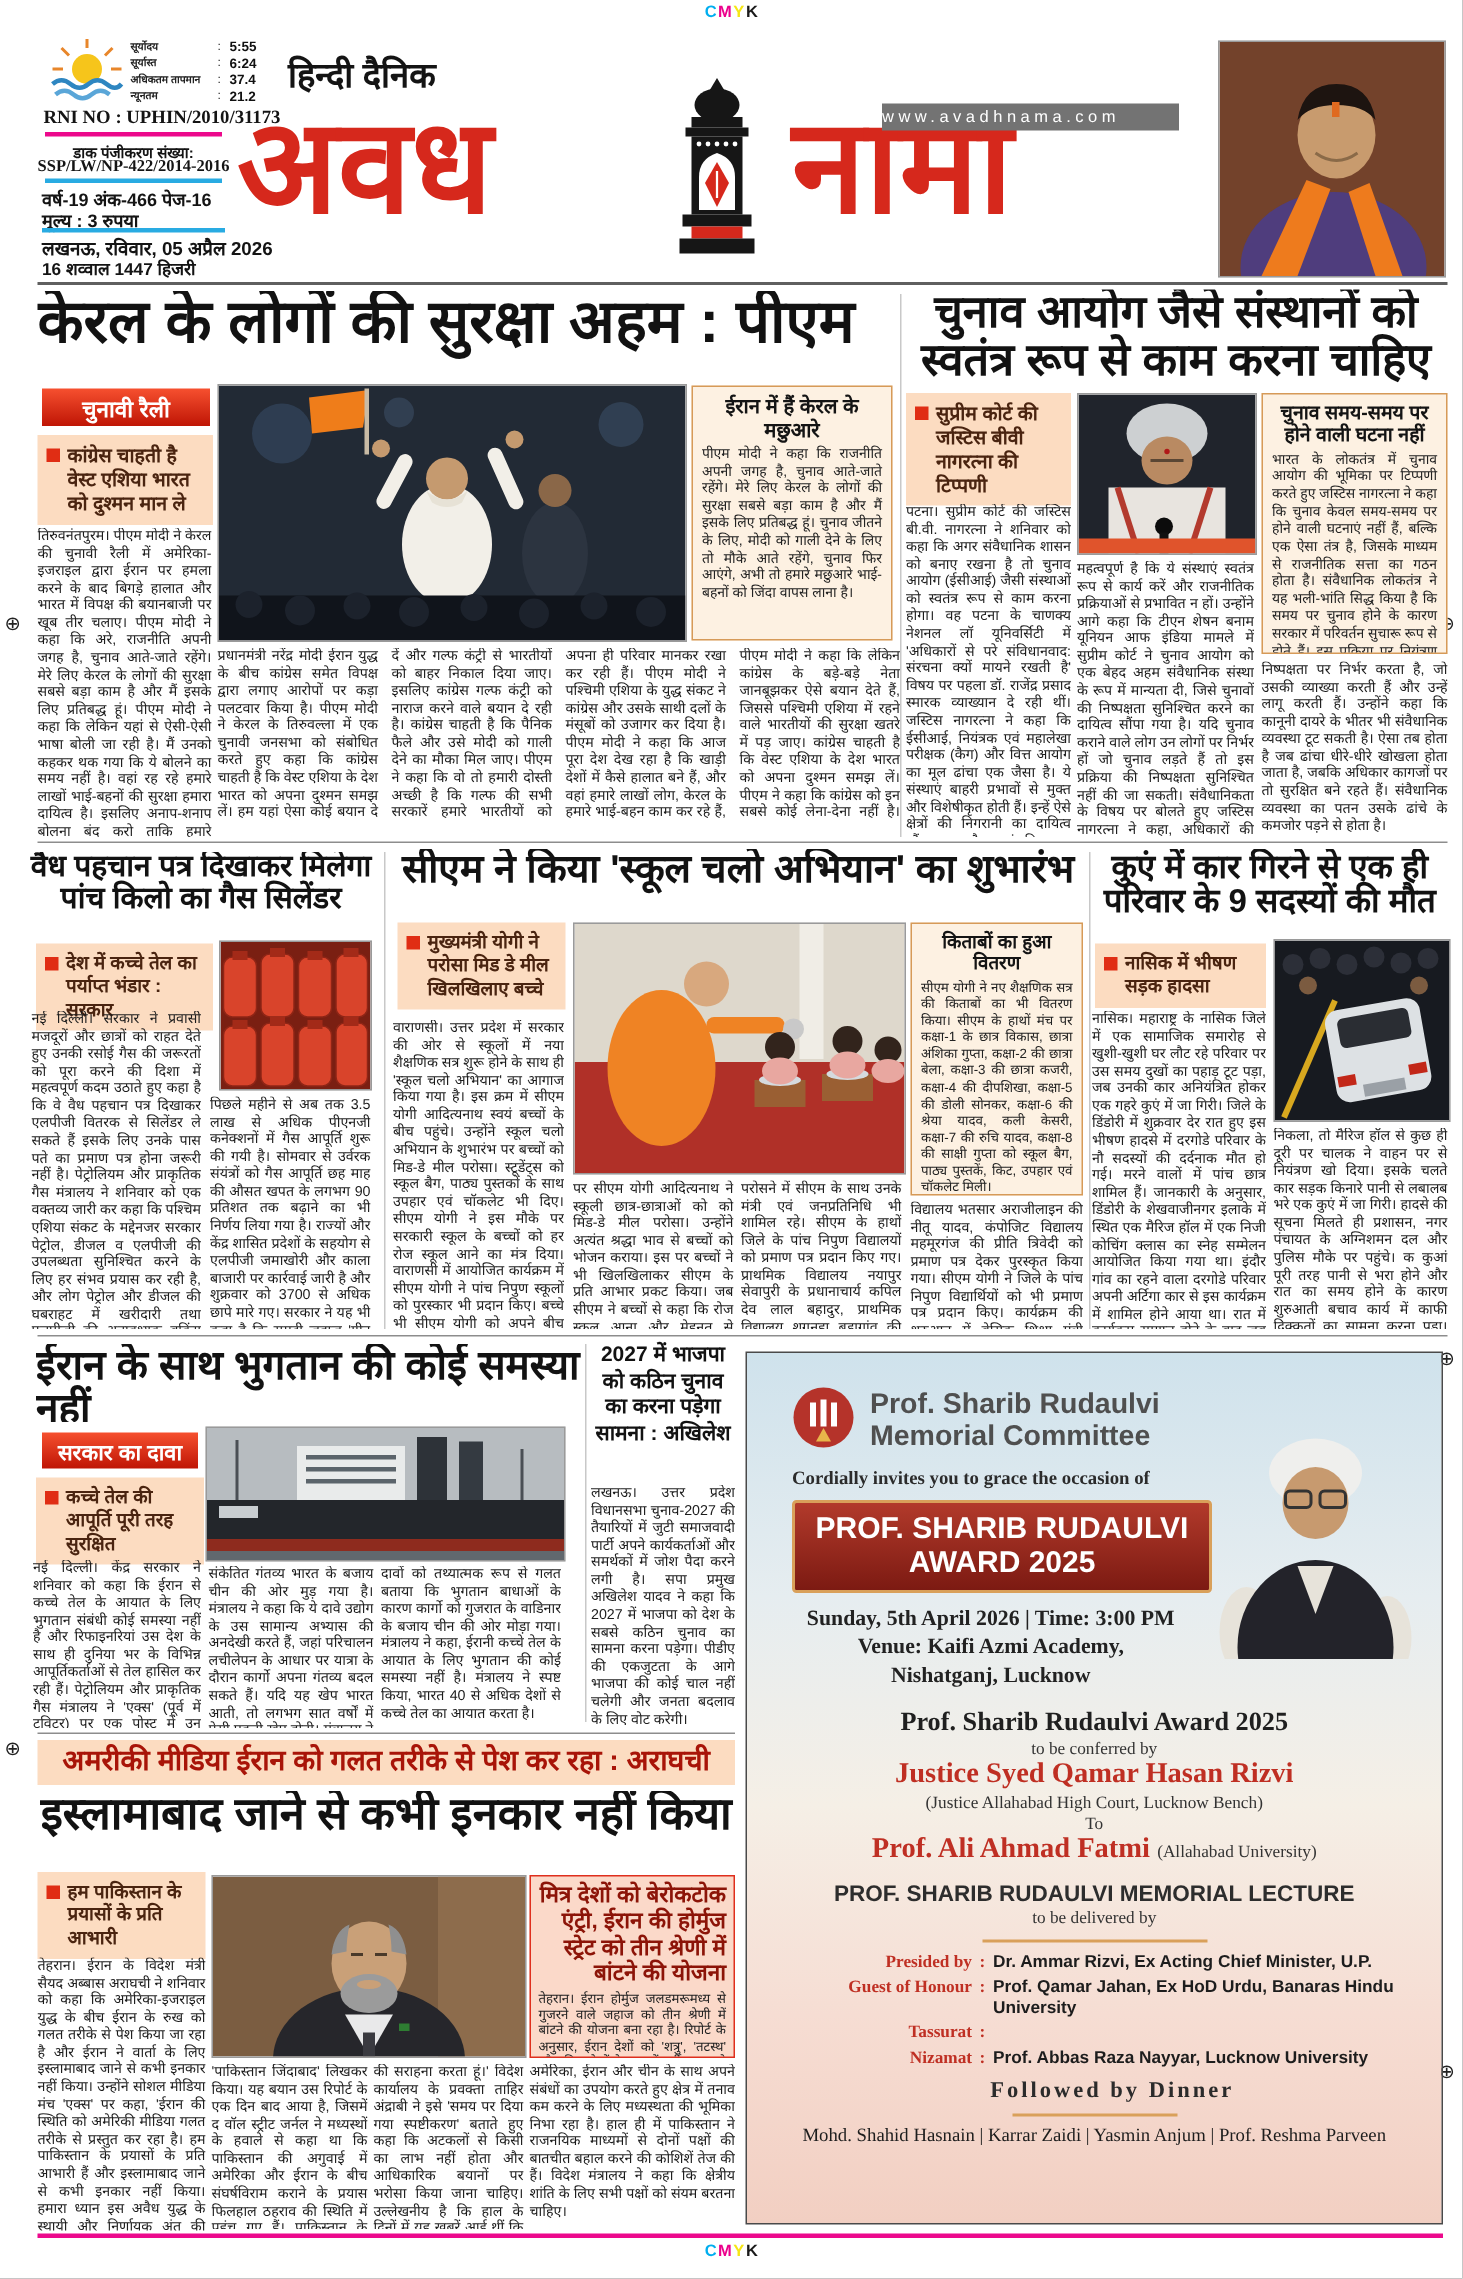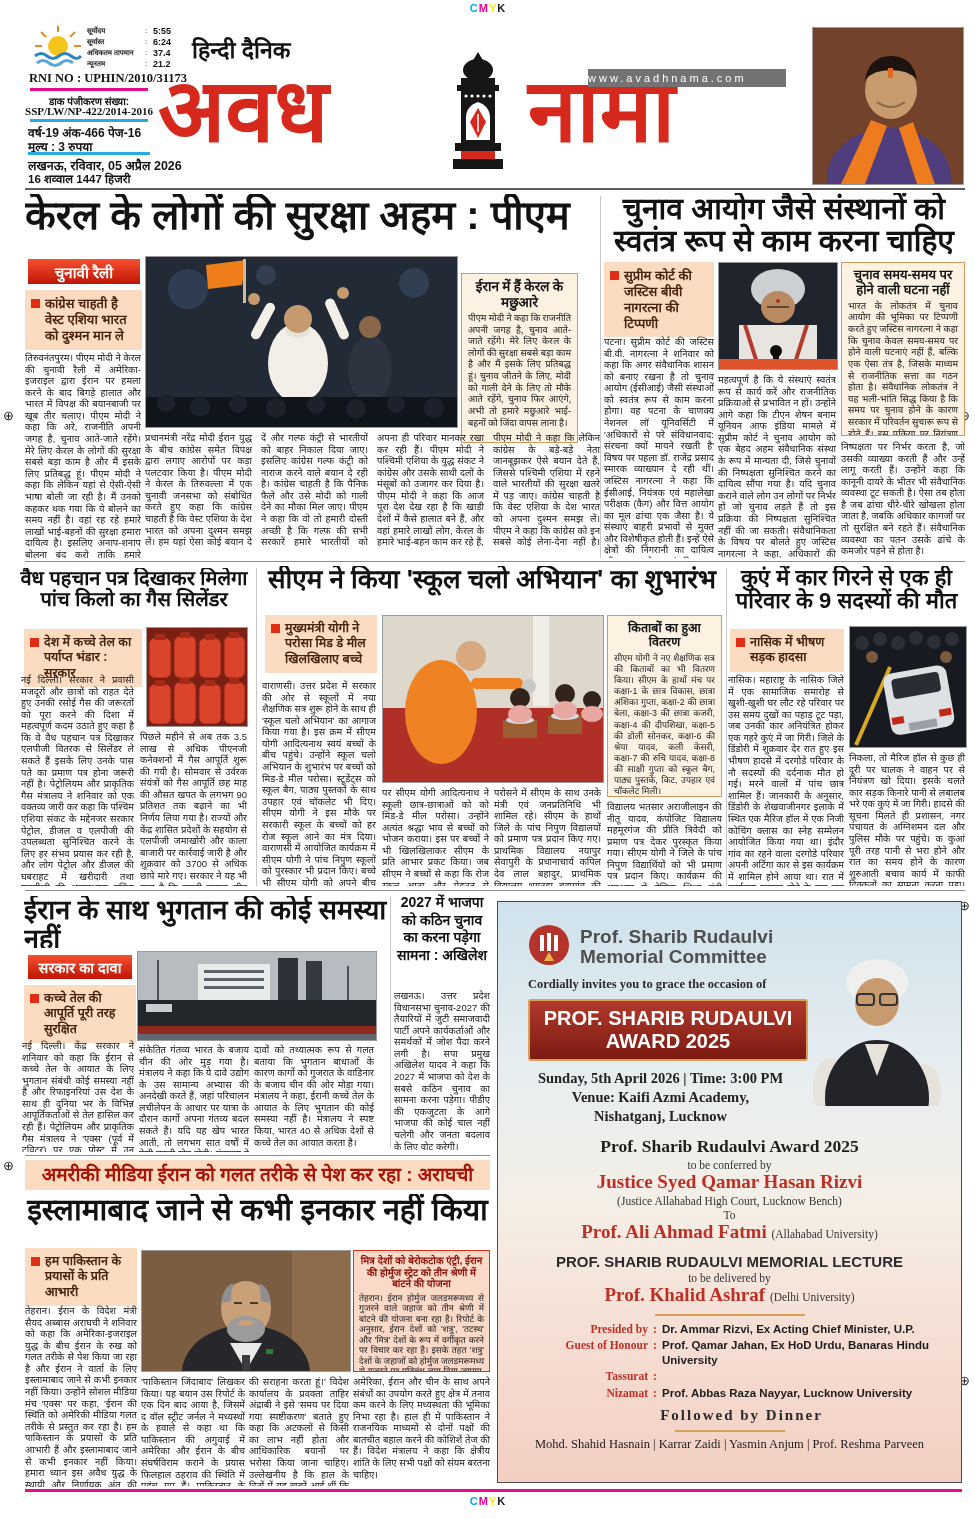--- a/index.html
+++ b/index.html
@@ -11,21 +11,21 @@
   .bt{font-size:9.5px;line-height:1.22;text-align:justify;color:#1c1c1c;overflow:hidden;}
   .cols4{column-count:4;column-gap:9px;}
   .pbox{background:#fcdcc1;color:#4a2410;font-weight:700;line-height:1.22;padding:6px 5px 6px 6px;display:flex;overflow:hidden;}
   .pbox .sq{flex:0 0 9px;height:9px;background:#e02d14;margin:3px 5px 0 0;}
   .redbox{background:linear-gradient(180deg,#f6502f,#bf1505);color:#fff;font-weight:700;
           display:flex;align-items:center;justify-content:center;overflow:hidden;}
   .obox{background:#fdf1e2;border:1px solid #d69a58;padding:5px 6px;overflow:hidden;box-sizing:border-box;}
   .obox-title{font-weight:800;text-align:center;color:#141414;margin-bottom:3px;line-height:1.15;}
   .obox-body{font-size:9.3px;line-height:1.25;text-align:justify;color:#222;}
   .fbox{background:#fbd9c9;border:1.5px solid #df2f1d;padding:4px 5px;overflow:hidden;box-sizing:border-box;}
-  .fbox .obox-title{color:#8c1408;font-size:10px;}
+  .fbox .obox-title{color:#8c1408;font-size:15px;text-align:right;}
   .fbox .obox-body{font-size:8.8px;line-height:1.2;}
   .photo{position:absolute;overflow:hidden;border:1px solid #9a9a9a;background:#ddd;}
   .photo svg{display:block;}
   .vline{position:absolute;width:1px;background:#c8c8c8;}
   .hline{position:absolute;background:#8d8d8d;}
   .regmark{position:absolute;font-size:13px;color:#222;}
   .cmyk{position:absolute;width:60px;text-align:center;font-weight:700;font-size:11px;letter-spacing:1px;}
   .cmyk .c{color:#00aeef}.cmyk .m{color:#ec008c}.cmyk .y{color:#f5e614}.cmyk .k{color:#1a1a1a}
   .masthead-big{position:absolute;font-weight:700;color:#d6281c;font-size:88px;line-height:118px;height:120px;overflow:visible;}
   .urlbar{position:absolute;background:#737373;color:#fff;font-weight:400;font-size:11px;
@@ -199,21 +199,21 @@
           <circle cx="92" cy="147" r="9"></circle>
           <circle cx="130" cy="151" r="10"></circle>
           <circle cx="170" cy="148" r="9"></circle>
           <circle cx="210" cy="152" r="10"></circle>
           <circle cx="250" cy="147" r="9"></circle>
           <circle cx="288" cy="151" r="10"></circle>
         </g>
     </svg>
   </div>
 
-  <div class="obox abs" style="left:461px;top:273px;width:117px;height:170px;font-family:Liberation Serif, serif;">
+  <div class="obox abs" style="left:461px;top:257px;width:134px;height:170px;">
     <div class="obox-title" style="font-size:13.5px;">ईरान में हैं केरल के मछुआरे</div>
     <div class="obox-body">पीएम मोदी ने कहा कि राजनीति अपनी जगह है, चुनाव आते-जाते रहेंगे। मेरे लिए केरल के लोगों की सुरक्षा सबसे बड़ा काम है और मैं इसके लिए प्रतिबद्ध हूं। चुनाव जीतने के लिए, मोदी को गाली देने के लिए तो मौके आते रहेंगे, चुनाव फिर आएंगे, अभी तो हमारे मछुआरे भाई-बहनों को जिंदा वापस लाना है।</div>
   </div>
   <div class="abs bt cols4" style="left:145px;top:432px;width:455px;height:127px;">प्रधानमंत्री नरेंद्र मोदी ईरान युद्ध के बीच कांग्रेस समेत विपक्ष द्वारा लगाए आरोपों पर कड़ा पलटवार किया है। पीएम मोदी ने केरल के तिरुवल्ला में एक चुनावी जनसभा को संबोधित करते हुए कहा कि कांग्रेस चाहती है कि वेस्ट एशिया के देश भारत को अपना दुश्मन समझ लें। हम यहां ऐसा कोई बयान दे दें और गल्फ कंट्री से भारतीयों को बाहर निकाल दिया जाए। इसलिए कांग्रेस गल्फ कंट्री को नाराज करने वाले बयान दे रही है। कांग्रेस चाहती है कि पैनिक फैले और उसे मोदी को गाली देने का मौका मिल जाए। पीएम ने कहा कि वो तो हमारी दोस्ती अच्छी है कि गल्फ की सभी सरकारें हमारे भारतीयों को अपना ही परिवार मानकर रखा कर रही हैं। पीएम मोदी ने पश्चिमी एशिया के युद्ध संकट ने कांग्रेस और उसके साथी दलों के मंसूबों को उजागर कर दिया है। पीएम मोदी ने कहा कि आज पूरा देश देख रहा है कि खाड़ी देशों में कैसे हालात बने हैं, और वहां हमारे लाखों लोग, केरल के हमारे भाई-बहन काम कर रहे हैं, पीएम मोदी ने कहा कि लेकिन कांग्रेस के बड़े-बड़े नेता जानबूझकर ऐसे बयान देते हैं, जिससे पश्चिमी एशिया में रहने वाले भारतीयों की सुरक्षा खतरे में पड़ जाए। कांग्रेस चाहती है कि वेस्ट एशिया के देश भारत को अपना दुश्मन समझ लें। पीएम ने कहा कि कांग्रेस को इन सबसे कोई लेना-देना नहीं है। बस चुनाव, चुनाव। क्या देश के लोगों की चिंता नहीं करोगे? मोदी ने आगे कहा कि युद्ध की इन परिस्थितियों में मैं आपकी चिंता समझता हूं, इसलिए खाड़ी देशों के नेताओं से मैं लगातार संपर्क में हूं, वहां की सरकारों से हम लगातार बात कर रहे हैं। मैं आप सभी परिजनों को आश्वस्त करता हूं कि आपका बेटा, आपकी बेटी, आपके परिजन भले ही आपसे दूर हों लेकिन वे अकेले नहीं हैं, भारत सरकार इन देशों में रह रहे हर भारतीय के साथ है। युद्ध के बीच भी हम भारत के लोगों को हर संभव मदद पहुंचा रहे हैं।</div>
 
   <div class="pbox abs" style="left:604px;top:262px;width:110px;font-size:13px;box-sizing:border-box;">
       <span class="sq"></span>
       <span>सुप्रीम कोर्ट की जस्टिस बीवी नागरत्ना की टिप्पणी</span>
     </div>
   <div class="abs bt" style="left:604px;top:336px;width:110px;height:222px;">पटना। सुप्रीम कोर्ट की जस्टिस बी.वी. नागरत्ना ने शनिवार को कहा कि अगर संवैधानिक शासन को बनाए रखना है तो चुनाव आयोग (ईसीआई) जैसी संस्थाओं को स्वतंत्र रूप से काम करना होगा। वह पटना के चाणक्य नेशनल लॉ यूनिवर्सिटी में 'अधिकारों से परे संविधानवाद: संरचना क्यों मायने रखती है' विषय पर पहला डॉ. राजेंद्र प्रसाद स्मारक व्याख्यान दे रही थीं। जस्टिस नागरत्ना ने कहा कि ईसीआई, नियंत्रक एवं महालेखा परीक्षक (कैग) और वित्त आयोग का मूल ढांचा एक जैसा है। ये संस्थाएं बाहरी प्रभावों से मुक्त और विशेषीकृत होती हैं। इन्हें ऐसे क्षेत्रों की निगरानी का दायित्व सौंपा गया है, जहां निष्पक्षता सुनिश्चित करने के लिए सामान्य राजनीतिक प्रक्रियाएं पर्याप्त नहीं हो सकतीं। यह अत्यंत</div>
@@ -444,21 +444,20 @@
     <div class="ad-venue">Venue: Kaifi Azmi Academy,</div>
     <div class="ad-venue">Nishatganj, Lucknow</div>
     <div class="ad-award-title">Prof. Sharib Rudaulvi Award 2025</div>
     <div class="ad-small">to be conferred by</div>
     <div class="ad-name-red">Justice Syed Qamar Hasan Rizvi</div>
     <div class="ad-small">(Justice Allahabad High Court, Lucknow Bench)</div>
     <div class="ad-small">To</div>
     <div class="ad-name-red"><span>Prof. Ali Ahmad Fatmi</span> <span class="ad-affil">(Allahabad University)</span></div>
     <div class="ad-lecture">PROF. SHARIB RUDAULVI MEMORIAL LECTURE</div>
     <div class="ad-small">to be delivered by</div>
-    <div class="ad-name-red"><span>Prof. Khalid Ashraf</span> <span class="ad-affil">(Delhi University)</span></div>
     <div class="ad-flourish"></div>
     <div class="ad-row">
         <span class="lbl">Presided by</span>
         <span class="colon">:</span>
         <span class="val">Dr. Ammar Rizvi, Ex Acting Chief Minister, U.P.</span>
       </div>
     <div class="ad-row">
         <span class="lbl">Guest of Honour</span>
         <span class="colon">:</span>
         <span class="val">Prof. Qamar Jahan, Ex HoD Urdu, Banaras Hindu University</span>

